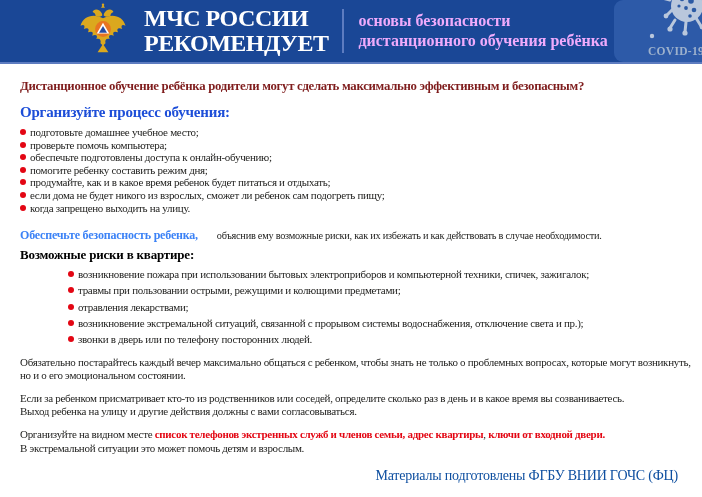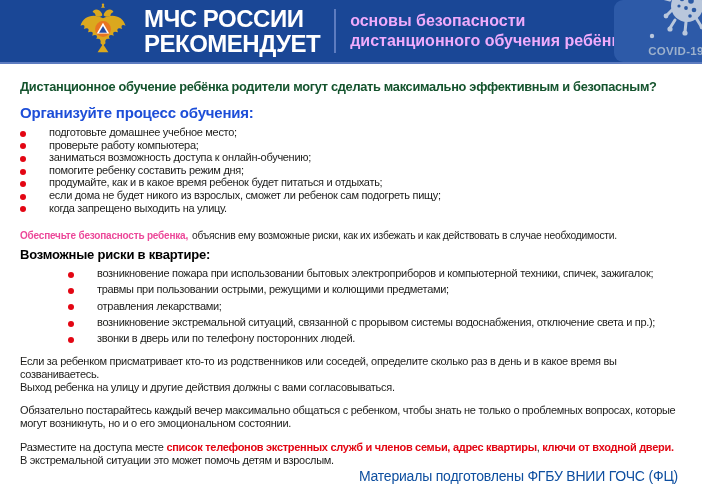--- a/index.html
+++ b/index.html
@@ -1,18 +1,18 @@
 <!DOCTYPE html>
 <html lang="ru"><head>
 <meta charset="utf-8">
 <style>
   html,body{margin:0;padding:0;}
   .page{
     width:702px;height:497px;background:#ffffff;position:relative;overflow:hidden;
-    font-family:Liberation Sans, sans-serif;color:#1d1d1b;
+    font-family:Liberation Serif, serif;color:#1d1d1b;
   }
   
   .header{
     height:62px;background:#1a4796;border-bottom:2px solid #5d7cc0;
     display:flex;align-items:center;padding-left:78px;box-sizing:content-box;
     position:relative;
   }
   .emblem{flex:none;margin-right:16px;}
   .brand{color:#fff;font-weight:bold;font-size:24px;line-height:25px;letter-spacing:-0.5px;white-space:nowrap;}
   .hdr-divider{width:2px;height:44px;background:#5d7cc0;margin:0 14px;flex:none;}
@@ -21,29 +21,29 @@
     position:absolute;right:0;top:0;width:88px;height:62px;background:#2d5aa8;
     border-radius:9px 0 0 9px;overflow:hidden;
   }
   .virus{position:absolute;top:-8px;right:-6px;}
   .covid-label{
     position:absolute;bottom:5px;left:18px;width:100%;text-align:center;
     color:#9db1cc;font-weight:bold;font-size:11.5px;letter-spacing:0.3px;
   }
   
   .content{padding:0 10px 0 20px;}
-  .intro{color:#14532d;font-weight:bold;font-size:12.8px;letter-spacing:-0.3px;margin-top:15px;}
+  .intro{color:#7f1d1d;font-weight:bold;font-size:12.8px;letter-spacing:-0.3px;margin-top:15px;}
   .section-title{color:#1d4ed8;font-weight:bold;font-size:15px;letter-spacing:-0.2px;margin-top:10px;}
   ul.blist{list-style:none;margin:5px 0 0;padding:0;font-size:11px;letter-spacing:-0.3px;line-height:12.6px;}
-  ul.blist li{display:flex;align-items:center;gap:23px;}
+  ul.blist li{display:flex;align-items:flex-start;gap:4px;}
   ul.blist.spaced li{margin-bottom:3.6px;padding-left:48px;}
   .dot{flex:none;width:6px;height:6px;border-radius:50%;background:#e30613;margin-top:3px;}
   .safety-head{margin-top:11px;white-space:nowrap;}
-  .safety-title{color:#ec4899;font-weight:bold;font-size:10px;letter-spacing:-0.2px;}
-  .safety-rest{font-size:10.3px;letter-spacing:-0.25px;margin-left:4px;}
+  .safety-title{color:#3b82f6;font-weight:bold;font-size:12px;letter-spacing:-0.2px;}
+  .safety-rest{font-size:10.3px;letter-spacing:-0.25px;margin-left:19px;}
   .risks-title{color:#000000;font-weight:bold;font-size:13px;letter-spacing:-0.2px;margin-top:4px;}
   .para{font-size:11px;letter-spacing:-0.3px;line-height:13.2px;margin-top:10px;}
   .red-bold{color:#e30613;font-weight:bold;}
   .footer{
     position:absolute;right:24px;bottom:13px;color:#0e4fa0;font-size:14px;letter-spacing:-0.2px;
   }
 </style>
 </head>
 <body>
 
@@ -117,25 +117,25 @@
 
     <div class="section-title">Организуйте процесс обучения:</div>
 
     <ul class="blist">
       <li>
           <span class="dot"></span>
           <span>подготовьте домашнее учебное место;</span>
         </li>
       <li>
           <span class="dot"></span>
-          <span>проверьте работу компьютера;</span>
+          <span>проверьте помочь компьютера;</span>
         </li>
       <li>
           <span class="dot"></span>
-          <span>заниматься возможность доступа к онлайн-обучению;</span>
+          <span>обеспечьте подготовлены доступа к онлайн-обучению;</span>
         </li>
       <li>
           <span class="dot"></span>
           <span>помогите ребенку составить режим дня;</span>
         </li>
       <li>
           <span class="dot"></span>
           <span>продумайте, как и в какое время ребенок будет питаться и отдыхать;</span>
         </li>
       <li>
@@ -170,29 +170,29 @@
       <li>
           <span class="dot"></span>
           <span>возникновение экстремальной ситуаций, связанной с прорывом системы водоснабжения, отключение света и пр.);</span>
         </li>
       <li>
           <span class="dot"></span>
           <span>звонки в дверь или по телефону посторонних людей.</span>
         </li>
     </ul>
 
+    <div class="para">Обязательно постарайтесь каждый вечер максимально общаться с ребенком, чтобы знать не только о проблемных вопросах, которые могут возникнуть, но и о его эмоциональном состоянии.</div>
+
     <div class="para">
       <div>Если за ребенком присматривает кто-то из родственников или соседей, определите сколько раз в день и в какое время вы созваниваетесь.</div>
       <div>Выход ребенка на улицу и другие действия должны с вами согласовываться.</div>
     </div>
 
-    <div class="para">Обязательно постарайтесь каждый вечер максимально общаться с ребенком, чтобы знать не только о проблемных вопросах, которые могут возникнуть, но и о его эмоциональном состоянии.</div>
-
     <div class="para">
-      <div><span>Разместите на доступа месте </span><span class="red-bold">список телефонов экстренных служб и членов семьи, адрес квартиры</span><span>, </span><span class="red-bold">ключи от входной двери.</span></div>
+      <div><span>Организуйте на видном месте </span><span class="red-bold">список телефонов экстренных служб и членов семьи, адрес квартиры</span><span>, </span><span class="red-bold">ключи от входной двери.</span></div>
       <div>В экстремальной ситуации это может помочь детям и взрослым.</div>
     </div>
 
   </div>
 
   <div class="footer">Материалы подготовлены ФГБУ ВНИИ ГОЧС (ФЦ)</div>
 
 </div>
 
 </body></html>

